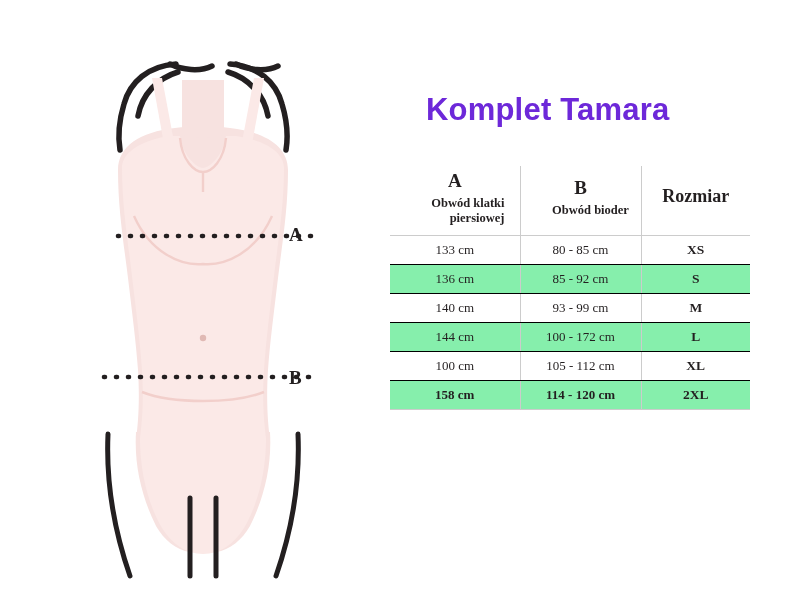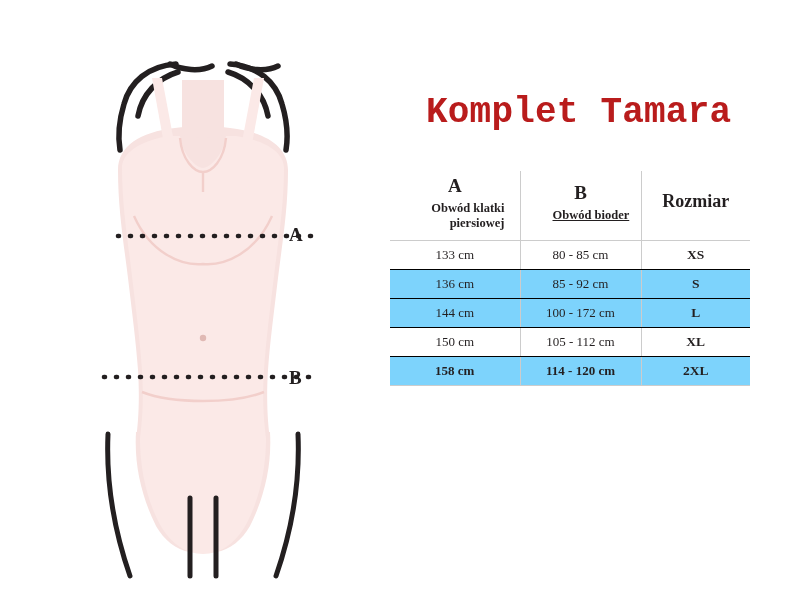--- a/index.html
+++ b/index.html
@@ -42,24 +42,24 @@
   .marker-b { left: 259px; top: 347px; }
 
   
   .panel {
     position: absolute;
     left: 390px;
     top: 92px;
     width: 380px;
   }
   .title {
-    font-family: Liberation Mono, monospace;
-    font-weight: bold;
-    font-size: 36px;
-    color: #b91c1c;
+    font-family: Liberation Sans, sans-serif;
+    font-weight: bold;
+    font-size: 31px;
+    color: #6d28d9;
     letter-spacing: 0.2px;
     margin: 0 0 38px 36px;
   }
 
   table.size-table {
     border-collapse: collapse;
     width: 360px;
     margin-left: 0px;
     table-layout: fixed;
   }
@@ -92,34 +92,34 @@
     font-weight: bold;
     font-size: 12.5px;
     line-height: 15px;
   }
   th.head-c .col-sub {
     font-size: 18px;
   }
   th.head-a { padding-top: 2px; }
   th.head-a .col-sub { padding: 0 14px; text-align: right; }
   th.head-b { vertical-align: bottom; }
-  th.head-b .col-sub { text-align: left; padding-left: 31px; text-decoration: underline; }
+  th.head-b .col-sub { text-align: center; padding-left: 20px; }
   th.head-c { vertical-align: bottom; }
 
   
   th.head-a, td.cell-a { border-right: 1px solid #cccccc; }
   th.head-b, td.cell-b { border-right: 1px solid #cccccc; }
 
   table.size-table td {
     font-size: 13px;
     height: 28px;
     padding: 0;
   }
   table.size-table tr.row-odd td {
-    background: #7dd3fc;
+    background: #86efac;
   }
   table.size-table td.cell-c {
     font-weight: bold;
     font-size: 13.5px;
     margin-left: 48px;
   }
   table.size-table tr:last-child td {
     border-bottom: 1px solid #cccccc;
     font-weight: bold;
   }
@@ -246,27 +246,32 @@
         <tr class="row-even">
           <td class="cell-a">133 cm</td>
           <td class="cell-b">80 - 85 cm</td>
           <td class="cell-c">XS</td>
         </tr>
         <tr class="row-odd">
           <td class="cell-a">136 cm</td>
           <td class="cell-b">85 - 92 cm</td>
           <td class="cell-c">S</td>
         </tr>
+        <tr class="row-even">
+          <td class="cell-a">140 cm</td>
+          <td class="cell-b">93 - 99 cm</td>
+          <td class="cell-c">M</td>
+        </tr>
         <tr class="row-odd">
           <td class="cell-a">144 cm</td>
           <td class="cell-b">100 - 172 cm</td>
           <td class="cell-c">L</td>
         </tr>
         <tr class="row-even">
-          <td class="cell-a">150 cm</td>
+          <td class="cell-a">100 cm</td>
           <td class="cell-b">105 - 112 cm</td>
           <td class="cell-c">XL</td>
         </tr>
         <tr class="row-odd">
           <td class="cell-a">158 cm</td>
           <td class="cell-b">114 - 120 cm</td>
           <td class="cell-c">2XL</td>
         </tr>
       </tbody>
     </table>

